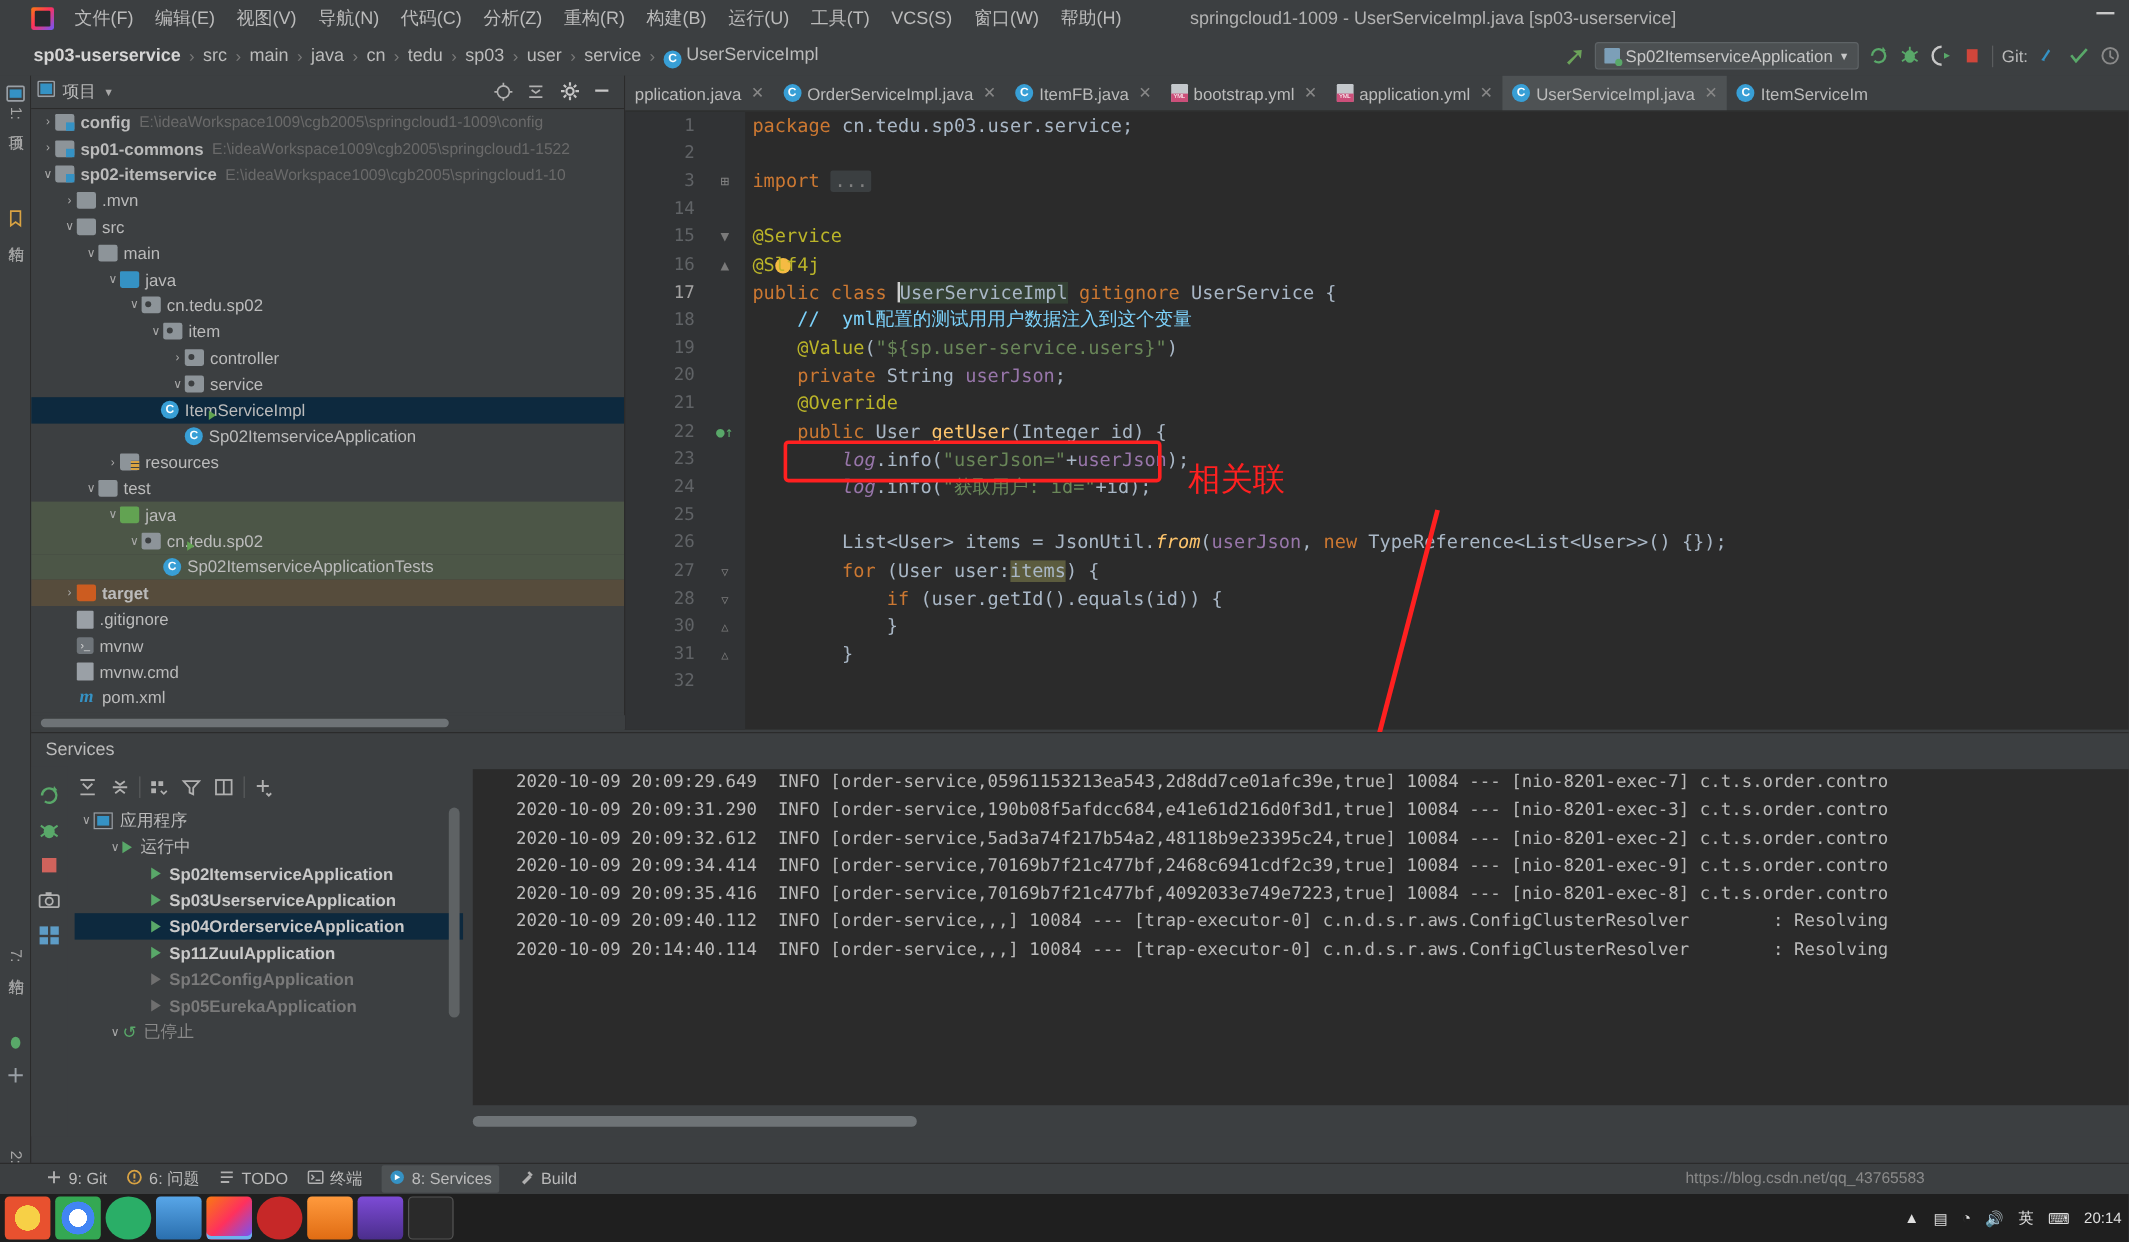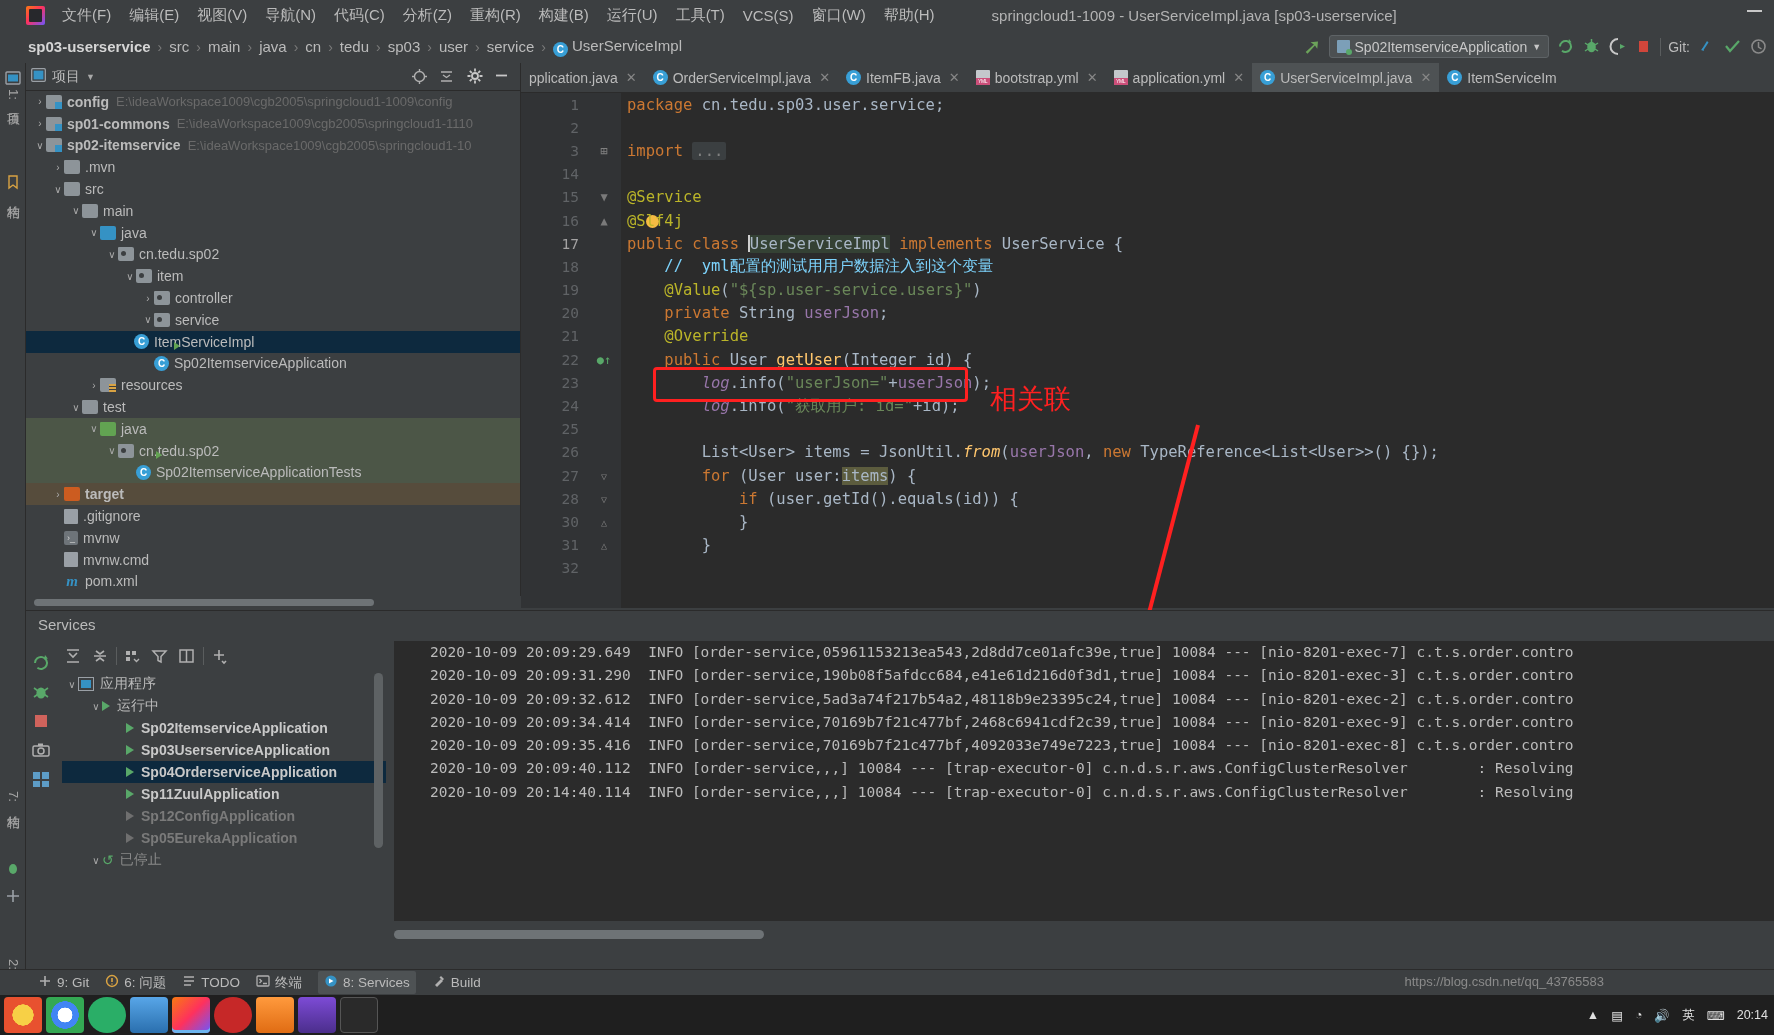--- a/index.html
+++ b/index.html
@@ -442,21 +442,21 @@
         <div class="trow" style="padding-left: 8px;">
           <span class="arrow">›</span>
           <span class="ic ic-mod"></span>
           <span class="tlabel bold">config</span>
           <span class="tpath">E:\ideaWorkspace1009\cgb2005\springcloud1-1009\config</span>
         </div>
         <div class="trow" style="padding-left: 8px;">
           <span class="arrow">›</span>
           <span class="ic ic-mod"></span>
           <span class="tlabel bold">sp01-commons</span>
-          <span class="tpath">E:\ideaWorkspace1009\cgb2005\springcloud1-1110</span>
+          <span class="tpath">E:\ideaWorkspace1009\cgb2005\springcloud1-1522</span>
         </div>
         <div class="trow" style="padding-left: 8px;">
           <span class="arrow">∨</span>
           <span class="ic ic-mod"></span>
           <span class="tlabel bold">sp02-itemservice</span>
           <span class="tpath">E:\ideaWorkspace1009\cgb2005\springcloud1-10</span>
         </div>
         <div class="trow" style="padding-left: 26px;">
           <span class="arrow">›</span>
           <span class="ic ic-folder"></span>
@@ -601,21 +601,21 @@
 
   <div class="editor">
     <div class="gutter"></div>
     <div class="code-area" id="code-area">
         <div class="cline"><span class="lnum">1</span><span class="gmark"></span><span class="ctext"><span class="kw">package</span> cn.tedu.sp03.user.service;</span></div>
         <div class="cline"><span class="lnum">2</span><span class="gmark"></span><span class="ctext"></span></div>
         <div class="cline"><span class="lnum">3</span><span class="gmark">⊞</span><span class="ctext"><span class="kw">import</span> <span class="fold-ph">...</span></span></div>
         <div class="cline"><span class="lnum">14</span><span class="gmark"></span><span class="ctext"></span></div>
         <div class="cline"><span class="lnum">15</span><span class="gmark"><span style="color:#7a7a7a">▼</span></span><span class="ctext"><span class="anno">@Service</span></span></div>
         <div class="cline"><span class="lnum">16</span><span class="gmark"><span style="color:#7a7a7a">▲</span></span><span class="ctext"><span class="anno">@S<span class="bulb"></span>lf4j</span></span></div>
-        <div class="cline"><span class="lnum cur">17</span><span class="gmark"></span><span class="ctext"><span class="kw">public class</span> <span class="caret"></span><span class="ident-hl">UserServiceImpl</span> <span class="kw">implements</span> UserService {</span></div>
+        <div class="cline"><span class="lnum cur">17</span><span class="gmark"></span><span class="ctext"><span class="kw">public class</span> <span class="caret"></span><span class="ident-hl">UserServiceImpl</span> <span class="kw">gitignore</span> UserService {</span></div>
         <div class="cline"><span class="lnum">18</span><span class="gmark"></span><span class="ctext">    <span class="cmt">//  yml配置的测试用用户数据注入到这个变量</span></span></div>
         <div class="cline"><span class="lnum">19</span><span class="gmark"></span><span class="ctext">    <span class="anno">@Value</span>(<span class="str">"${sp.user-service.users}"</span>)</span></div>
         <div class="cline"><span class="lnum">20</span><span class="gmark"></span><span class="ctext">    <span class="kw">private</span> <span class="typ">String</span> <span class="fld">userJson</span>;</span></div>
         <div class="cline"><span class="lnum">21</span><span class="gmark"></span><span class="ctext">    <span class="anno">@Override</span></span></div>
         <div class="cline"><span class="lnum">22</span><span class="gmark"><span class="run-gutter">●↑</span></span><span class="ctext">    <span class="kw">public</span> User <span class="meth-it" style="color:#ffc66d;font-style:normal">getUser</span>(<span class="typ">Integer</span> id) {</span></div>
         <div class="cline"><span class="lnum">23</span><span class="gmark"></span><span class="ctext">        <span class="fld" style="font-style:italic">log</span>.info(<span class="str">"userJson="</span>+<span class="fld">userJson</span>);</span></div>
         <div class="cline"><span class="lnum">24</span><span class="gmark"></span><span class="ctext">        <span class="fld" style="font-style:italic">log</span>.info(<span class="str">"获取用户: id="</span>+id);</span></div>
         <div class="cline"><span class="lnum">25</span><span class="gmark"></span><span class="ctext"></span></div>
         <div class="cline"><span class="lnum">26</span><span class="gmark"></span><span class="ctext">        List&lt;User&gt; items = JsonUtil.<span class="meth-it">from</span>(<span class="fld">userJson</span>, <span class="kw">new</span> TypeReference&lt;List&lt;User&gt;&gt;() {});</span></div>
         <div class="cline"><span class="lnum">27</span><span class="gmark"><span style="color:#7a7a7a;font-size:10px">▽</span></span><span class="ctext">        <span class="kw">for</span> (User user:<span class="sel-hl">items</span>) {</span></div>

